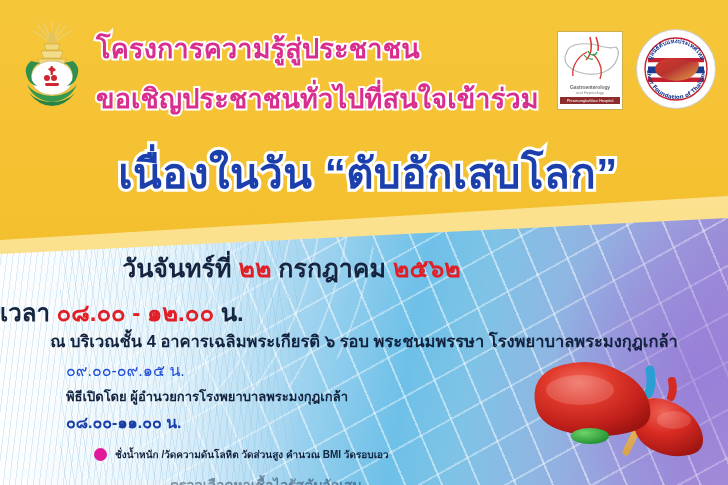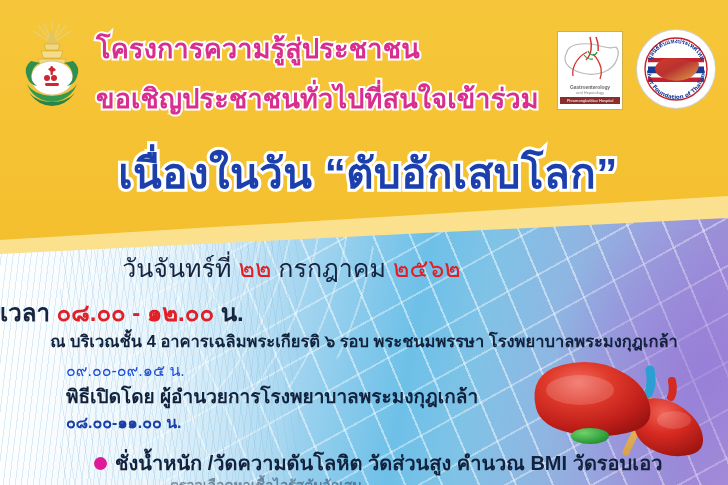--- a/index.html
+++ b/index.html
@@ -134,49 +134,49 @@
     -webkit-text-stroke:6px #ffffff;
     paint-order:stroke fill;
     white-space:nowrap;
     letter-spacing:.5px;
     padding-left:8px;
   }
 
   
   .date-line {
     position:absolute; left:0; top:248px; width:583px; text-align:center;
-    font-size:25px; font-weight:normal; color:#16243f; white-space:nowrap;
+    font-size:25px; font-weight:bold; color:#16243f; white-space:nowrap;
   }
   .time-line {
     position:absolute; left:0; top:293px; width:728px; 
     font-size:24px; font-weight:bold; color:#16243f; white-space:nowrap;
   }
   .num-red { color:#e11f26; }
 
   .venue-line {
     position:absolute; left:0; top:328px; width:728px; text-align:center;
     font-size:16.5px; font-weight:bold; color:#12223d; white-space:nowrap;
   }
 
   
   .sched { position:absolute; left:66px; top:358px; width:470px; }
   .s-time-red   { font-size:16px; font-weight:normal; color:#1d4ed8; line-height:25px; }
   .s-time-blue  { font-size:16px; font-weight:bold; color:#1b3fa8; line-height:25px; }
-  .s-text       { font-size:19px; font-weight:bold; color:#12223d; line-height:27px; white-space:nowrap; }
+  .s-text       { font-size:13px; font-weight:bold; color:#12223d; line-height:27px; white-space:nowrap; }
 
   .bullet-row {
     position:absolute; left:94px; top:447px; width:520px;
     display:flex; align-items:center; gap:8px;
   }
   .dot {
     width:13px; height:13px; border-radius:50%;
     background:#e0199a; flex:0 0 auto;
   }
   .bullet-txt {
-    font-size:20px; font-weight:bold; color:#12223d; white-space:nowrap;
+    font-size:10px; font-weight:bold; color:#12223d; white-space:nowrap;
   }
   .cutoff-row {
     position:absolute; left:170px; top:474px; width:400px;
     font-size:14px; font-weight:bold; color:#12223d;
     opacity:.45; white-space:nowrap; overflow:hidden; height:11px;
   }
 
   
   .liver { position:absolute; left:498px; top:348px; width:232px; height:140px; }
 </style>

